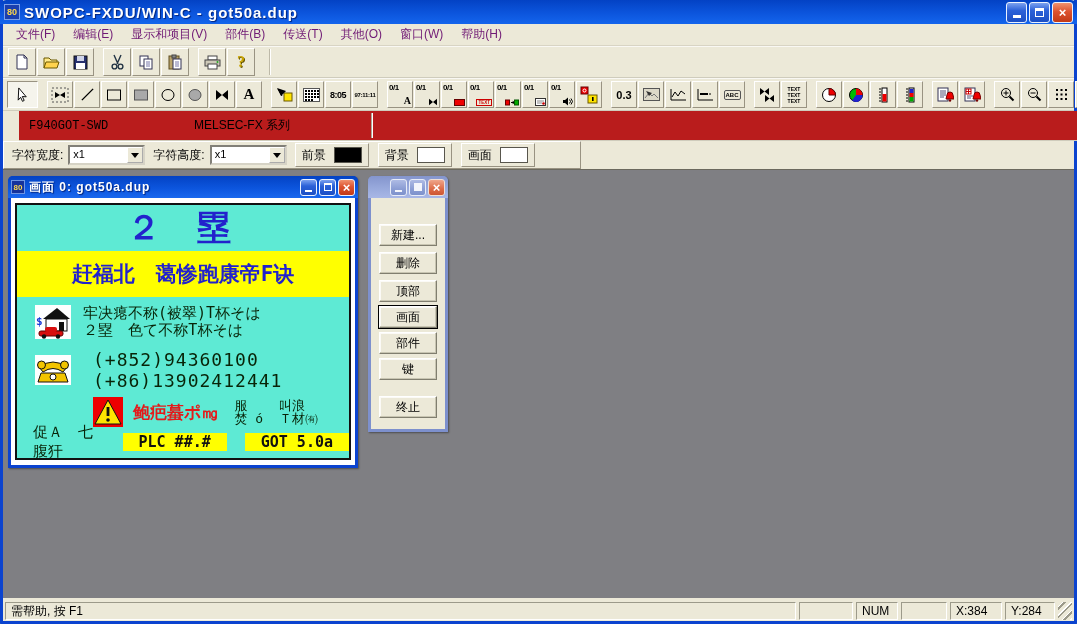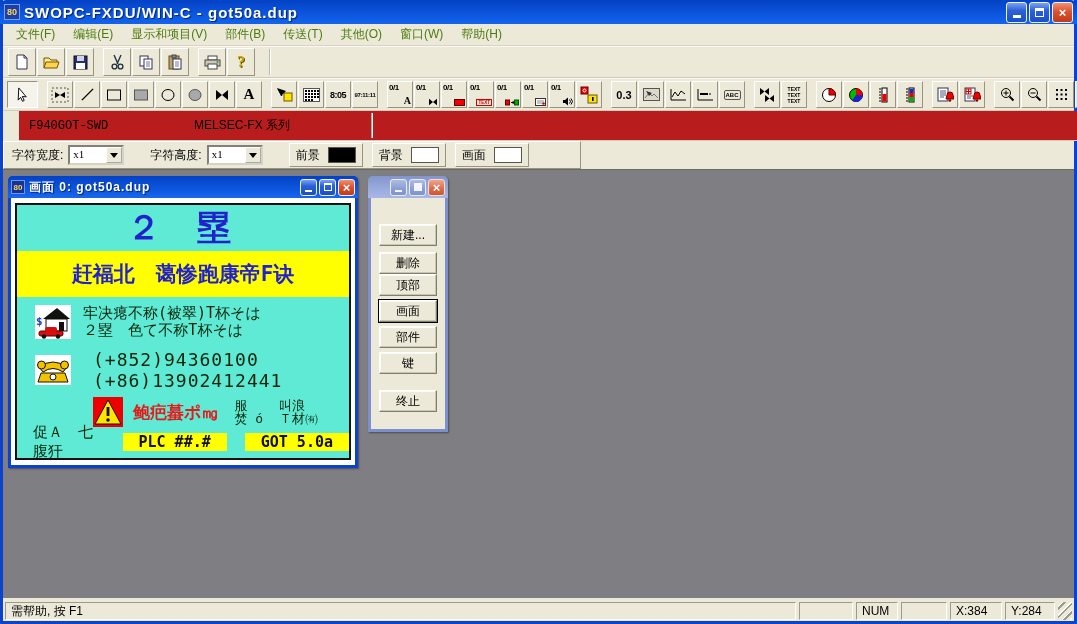--- a/index.html
+++ b/index.html
@@ -22,21 +22,21 @@
     background:linear-gradient(180deg,#7ba1ef 0%,#2b61d8 40%,#1c4fc4 100%);
     display:flex; align-items:center; justify-content:center; font:bold 12px "Liberation Sans",sans-serif; }
   .cap-btn.close { background:linear-gradient(180deg,#f0926f 0%,#dd5330 45%,#c23a17 100%); }
   .glyph-min { width:8px; height:3px; background:#fff; margin-top:9px; }
   .glyph-max { width:9px; height:9px; border:1px solid #fff; border-top:3px solid #fff; }
   .glyph-close { font-size:13px; font-weight:bold; line-height:1; }
 
   
   .menubar { position:absolute; left:0; top:24px; width:1071px; height:22px; background:#ece9d8;
     display:flex; align-items:center; padding-left:4px; border-bottom:1px solid #d8d4c4; }
-  .menu-item { padding:3px 9px; color:#4d7c0f; }
+  .menu-item { padding:3px 9px; color:#701a75; }
 
   
   .tbrow { position:absolute; left:0; background:#ece9d8; display:flex; align-items:center;
     border-top:1px solid #f9f8f3; border-bottom:1px solid #cfccbc; }
   .tb1 { top:46px; width:1071px; height:32px; padding-left:5px; }
   .tb2 { top:78px; width:1071px; height:33px; padding-left:4px; }
   .tb-group { display:flex; margin-right:8px; }
   .tb-btn { width:28px; height:28px; background:#ece9d8; border:1px solid; border-color:#fff #999382 #999382 #fff;
     display:flex; align-items:center; justify-content:center; margin-right:1px; position:relative; }
   .tb2 .tb-btn { width:26px; height:27px; }
@@ -62,21 +62,21 @@
   .info-series { width:175px; }
   .info-div { position:absolute; left:352px; top:2px; bottom:2px; width:2px;
     border-left:1px solid #aca899; border-right:1px solid #fff; }
 
   
   .propbar { position:absolute; left:0; top:141px; width:1071px; height:28px; background:#ece9d8; }
   .propbar-inner { position:absolute; left:0; top:0; width:578px; height:28px;
     border:1px solid; border-color:#fff #999382 #999382 #fff;
     display:flex; align-items:center; padding-left:8px; }
   .plabel { margin-right:5px; }
-  .combo { width:56px; height:20px; background:#fff; border:2px inset #d6d3c6; display:flex; margin-right:26px;font-family:Liberation Serif, serif; }
+  .combo { width:77px; height:20px; background:#fff; border:2px inset #d6d3c6; display:flex; margin-right:8px; }
   .combo-val { flex:1; padding:1px 3px; font-size:11px; }
   .combo-btn { width:16px; background:#ece9d8; border:1px outset #fff; display:flex; align-items:center; justify-content:center; }
   .combo-arrow { width:0; height:0; border:4px solid transparent; border-top:5px solid #000; margin-top:4px; }
   .cpanel { height:24px; border:1px solid; border-color:#fff #999382 #999382 #fff;
     display:flex; align-items:center; padding:0 6px; margin-right:9px; }
   .cpanel .swatch { width:28px; height:16px; border:1px solid #58564d; margin-left:8px; }
 
   
   .workspace { position:absolute; left:0; top:169px; width:1071px; height:429px; background:#7f7f83;
     border-top:1px solid #6b695e; }
@@ -117,21 +117,21 @@
     background:linear-gradient(180deg,#8495cd 0%,#98a9dc 55%,#a8b7e6 100%); border-radius:5px 5px 0 0; }
   .cap-btn.inactive { background:linear-gradient(180deg,#aebbe4 0%,#8b9dd4 60%,#7e92cc 100%); border-color:#e7ecf8; color:#f3f5fb; }
   .cap-btn.inactive .glyph-min, .cap-btn.inactive .glyph-max { background:#f3f5fb; border-color:#f3f5fb; }
   .cap-btn.close-inactive { background:linear-gradient(180deg,#efa68b 0%,#dd6a47 60%,#cd5633 100%); border-color:#eedfd8; color:#fff; }
   .pwin-client { position:absolute; left:3px; right:3px; top:22px; bottom:3px; background:#ece9d8; padding-top:26px;
     display:flex; flex-direction:column; align-items:center; }
   .pbtn { width:58px; height:22px; background:#ece9d8; border:1px solid; border-color:#fff #807e6f #807e6f #fff;
     box-shadow:inset -1px -1px 0 #c8c5b2, inset 1px 1px 0 #fbfaf6;
     font-size:12px; display:flex; align-items:center; justify-content:center; }
   .pbtn.default { outline:1px solid #000; outline-offset:0px; }
-  .mt6{margin-top:6px} .mt10{margin-top:0} .mt4{margin-top:4px} .mt16{margin-top:16px}
+  .mt6{margin-top:6px} .mt10{margin-top:6px} .mt4{margin-top:4px} .mt16{margin-top:16px}
 
   
   .statusbar { position:absolute; left:0; top:601px; width:1071px; height:20px; background:#ece9d8;
     display:flex; align-items:stretch; padding:1px 2px 1px 2px; gap:3px; }
   .spanel { border:1px solid; border-color:#9c9a8a #fff #fff #9c9a8a; display:flex; align-items:center; padding:0 5px; font-size:12px; }
   .spanel.main { flex:1; }
   .w54{width:54px} .w42{width:42px} .w46{width:46px} .w52{width:52px} .w50{width:50px}
   .grip { width:14px; border:none; background:
     repeating-linear-gradient(135deg, transparent 0 3px, #fff 3px 4px, #9c9a8a 4px 6px); }
 

